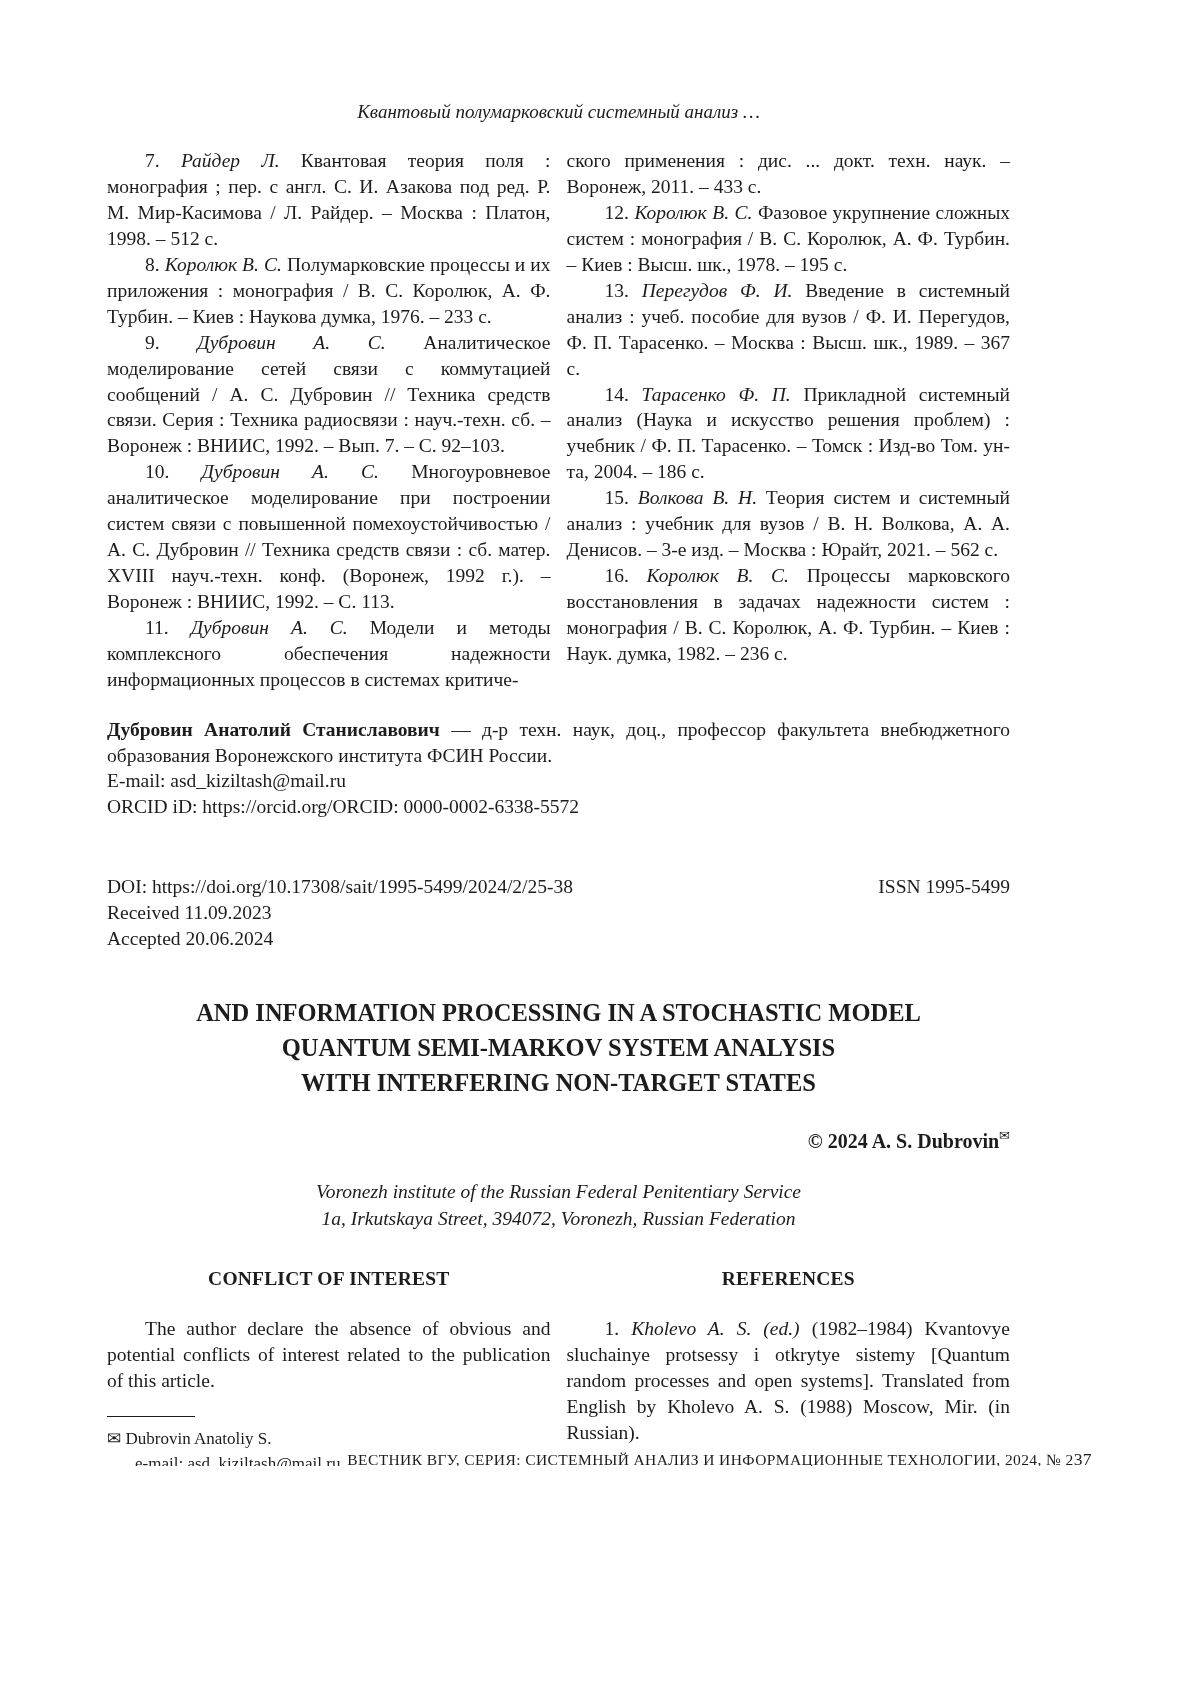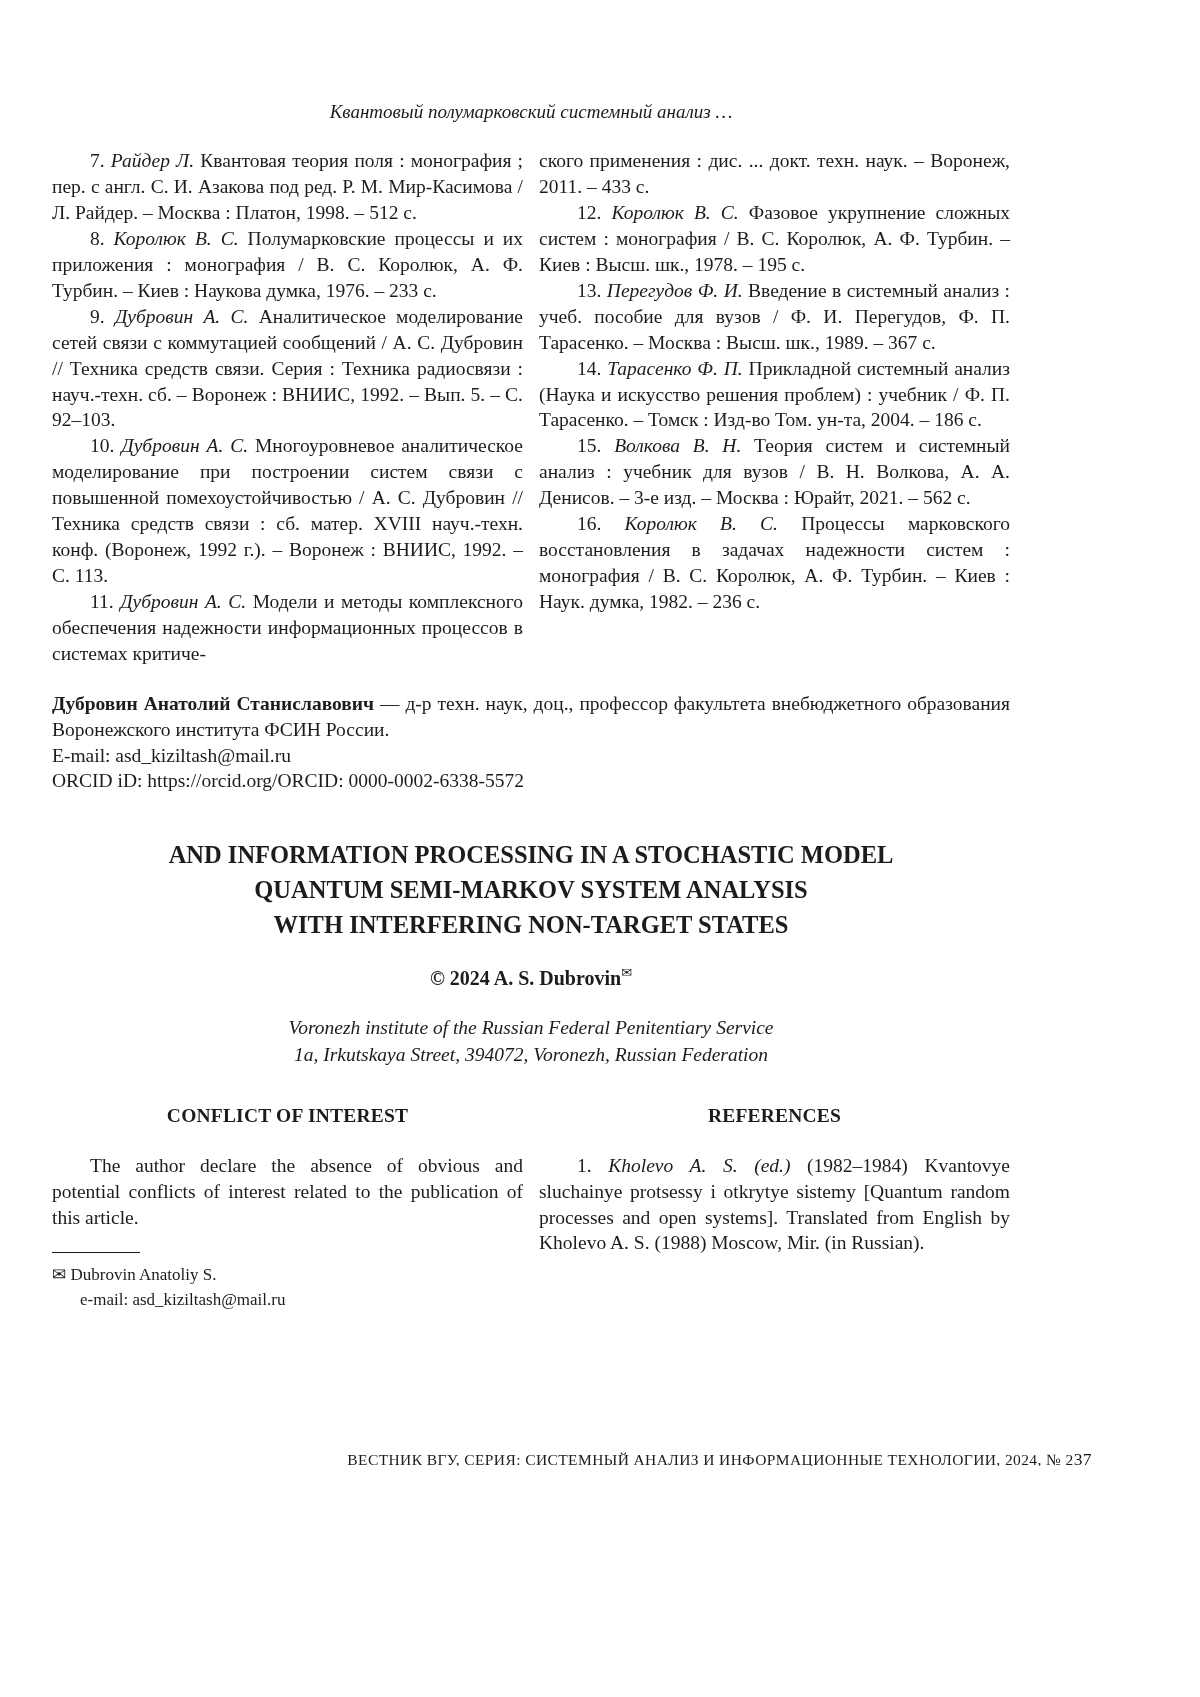--- a/index.html
+++ b/index.html
@@ -6,21 +6,21 @@
   html,body { background:#ffffff; }
   .page {
     position:relative;
     width:1200px; height:1466px;
     margin:0 auto;
     background:#ffffff;
     color:#1c1c1c;
     font-family:"Liberation Serif", serif;
     font-size:19.5px;
     line-height:1.33;
-    padding:99px 190px 0 52px;
+    padding:99px 190px 0 107px;
     overflow:hidden;
   }
   .running-title {
     text-align:center;
     font-style:italic;
     font-size:19px;
     margin-bottom:24px;
   }
   .twocol { display:flex; gap:16px; }
   .col { flex:1 1 0; min-width:0; }
@@ -36,22 +36,22 @@
   .meta-block { margin-top:54px; }
   .meta-row { display:flex; justify-content:space-between; align-items:baseline; }
   .en-title {
     margin-top:44px;
     text-align:center;
     font-weight:bold;
     font-size:24.5px;
     line-height:1.42;
   }
   .copyright {
-    margin-top:21px;
-    text-align:center;
+    margin-top:27px;
+    text-align:right;
     font-weight:bold;
     font-size:20px;
   }
   .copyright sup { font-size:13px; font-weight:normal; }
   .affiliation {
     margin-top:24px;
     text-align:center;
     font-style:italic;
     font-size:19.5px;
     line-height:1.38;
@@ -89,40 +89,48 @@
 <body>
 
 <div class="page">
 
   <div class="running-title">Квантовый полумарковский системный анализ …</div>
 
   <div class="twocol">
     <div class="col">
       <p class="ref"><span class="ref-num">7.</span> <span class="ref-author">Райдер Л.</span> <span class="ref-text">Квантовая теория поля : монография ; пер. с англ. С. И. Азакова под ред. Р. М. Мир-Касимова / Л. Райдер. – Москва : Платон, 1998. – 512 с.</span></p>
       <p class="ref"><span class="ref-num">8.</span> <span class="ref-author">Королюк В. С.</span> <span class="ref-text">Полумарковские процессы и их приложения : монография / В. С. Королюк, А. Ф. Турбин. – Киев : Наукова думка, 1976. – 233 с.</span></p>
-      <p class="ref"><span class="ref-num">9.</span> <span class="ref-author">Дубровин А. С.</span> <span class="ref-text">Аналитическое моделирование сетей связи с коммутацией сообщений / А. С. Дубровин // Техника средств связи. Серия : Техника радиосвязи : науч.-техн. сб. – Воронеж : ВНИИС, 1992. – Вып. 5. – С. 92–103.</span></p>
+      <p class="ref"><span class="ref-num">9.</span> <span class="ref-author">Дубровин А. С.</span> <span class="ref-text">Аналитическое моделирование сетей связи с коммутацией сообщений / А. С. Дубровин // Техника средств связи. Серия : Техника радиосвязи : науч.-техн. сб. – Воронеж : ВНИИС, 1992. – Вып. 7. – С. 92–103.</span></p>
       <p class="ref"><span class="ref-num">10.</span> <span class="ref-author">Дубровин А. С.</span> <span class="ref-text">Многоуровневое аналитическое моделирование при построении систем связи с повышенной помехоустойчивостью / А. С. Дубровин // Техника средств связи : сб. матер. XVIII науч.-техн. конф. (Воронеж, 1992 г.). – Воронеж : ВНИИС, 1992. – С. 113.</span></p>
       <p class="ref"><span class="ref-num">11.</span> <span class="ref-author">Дубровин А. С.</span> <span class="ref-text">Модели и методы комплексного обеспечения надежности информационных процессов в системах критиче-</span></p>
     </div>
     <div class="col">
       <p class="ref cont"><span class="ref-text">ского применения : дис. ... докт. техн. наук. – Воронеж, 2011. – 433 с.</span></p>
       <p class="ref"><span class="ref-num">12.</span> <span class="ref-author">Королюк В. С.</span> <span class="ref-text">Фазовое укрупнение сложных систем : монография / В. С. Королюк, А. Ф. Турбин. – Киев : Высш. шк., 1978. – 195 с.</span></p>
       <p class="ref"><span class="ref-num">13.</span> <span class="ref-author">Перегудов Ф. И.</span> <span class="ref-text">Введение в системный анализ : учеб. пособие для вузов / Ф. И. Перегудов, Ф. П. Тарасенко. – Москва : Высш. шк., 1989. – 367 с.</span></p>
       <p class="ref"><span class="ref-num">14.</span> <span class="ref-author">Тарасенко Ф. П.</span> <span class="ref-text">Прикладной системный анализ (Наука и искусство решения проблем) : учебник / Ф. П. Тарасенко. – Томск : Изд-во Том. ун-та, 2004. – 186 с.</span></p>
       <p class="ref"><span class="ref-num">15.</span> <span class="ref-author">Волкова В. Н.</span> <span class="ref-text">Теория систем и системный анализ : учебник для вузов / В. Н. Волкова, А. А. Денисов. – 3-е изд. – Москва : Юрайт, 2021. – 562 с.</span></p>
       <p class="ref"><span class="ref-num">16.</span> <span class="ref-author">Королюк В. С.</span> <span class="ref-text">Процессы марковского восстановления в задачах надежности систем : монография / В. С. Королюк, А. Ф. Турбин. – Киев : Наук. думка, 1982. – 236 с.</span></p>
     </div>
   </div>
 
   <div class="author-info">
     <p><span class="name">Дубровин Анатолий Станиславович</span><span> — д-р техн. наук, доц., профессор факультета внебюджетного образования Воронежского института ФСИН России.</span></p>
     <p class="author-line">E-mail: asd_kiziltash@mail.ru</p>
     <p class="author-line">ORCID iD: https://orcid.org/ORCID: 0000-0002-6338-5572</p>
   </div>
 
+  <div class="meta-block">
+    <div class="meta-row">
+      <span>DOI: https://doi.org/10.17308/sait/1995-5499/2024/2/25-38</span>
+      <span>ISSN 1995-5499</span>
+    </div>
+    <div>Received 11.09.2023</div>
+    <div>Accepted 20.06.2024</div>
+  </div>
 
   <div class="en-title">
     <div>AND INFORMATION PROCESSING IN A STOCHASTIC MODEL</div>
     <div>QUANTUM SEMI-MARKOV SYSTEM ANALYSIS</div>
     <div>WITH INTERFERING NON-TARGET STATES</div>
   </div>
 
   <div class="copyright"><span>© 2024 A. S. Dubrovin</span><sup>✉</sup></div>
 
   <div class="affiliation">

